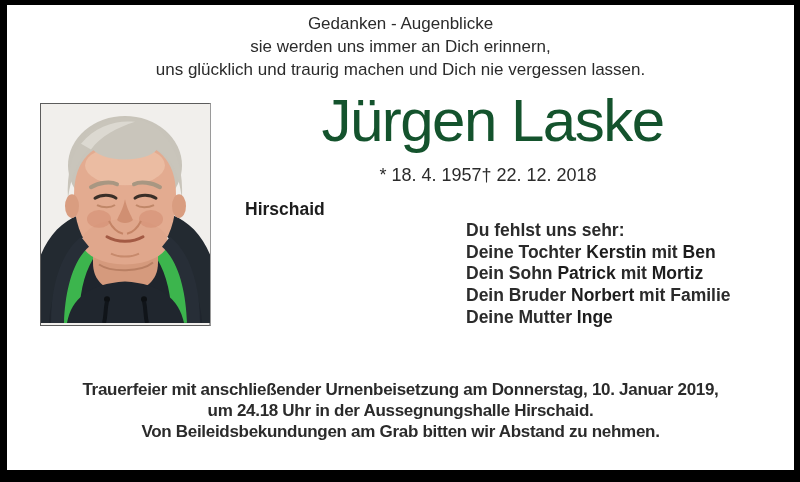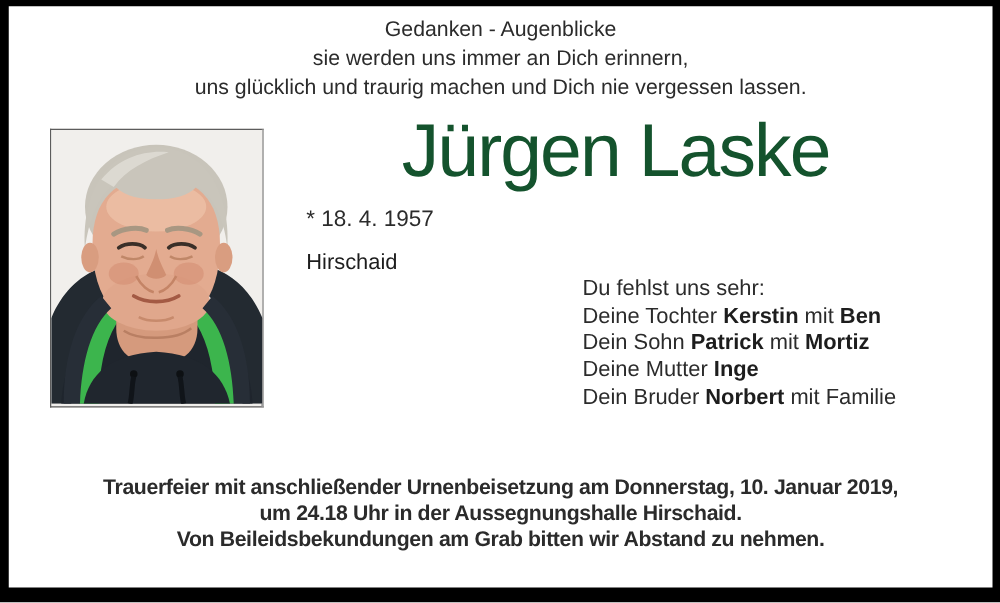--- a/index.html
+++ b/index.html
@@ -44,34 +44,35 @@
     font-size: 60px; line-height: 64px;
     font-weight: 400; letter-spacing: -1.5px;
     color: #14532d;
     white-space: nowrap;
   }
 
   .dates {
     position: absolute;
     left: 238px; top: 160px; width: 486px;
     display: flex; justify-content: center;
-    font-size: 18px; color: #2b2b2b; flex-direction: column;
+    font-size: 18px; color: #2b2b2b;
   }
 
   .place {
     position: absolute;
     left: 238px; top: 194px;
-    font-size: 17.5px; font-weight: normal; color: #1d1d1d;
+    font-size: 17.5px; font-weight: bold; color: #1d1d1d;
   }
 
   .mourners {
     position: absolute;
     left: 459px; top: 215px;
     font-size: 17.5px; line-height: 21.7px;
     color: #2b2b2b;
+    font-weight: bold;
   }
   .mourners b { color: #1d1d1d; }
 
   .funeral {
     position: absolute;
     left: 0; top: 374px; width: 100%;
     text-align: center;
     font-size: 17px; line-height: 21px;
     letter-spacing: -0.3px;
     color: #2b2b2b;
@@ -142,30 +143,31 @@
         <circle cx="103" cy="197" r="3" fill="#0d1013"></circle>
         <path d="M66,199 C64,208 65,214 63,221" stroke="#101419" stroke-width="4" fill="none"></path>
         <path d="M103,199 C105,208 104,214 106,221" stroke="#101419" stroke-width="4" fill="none"></path>
       </svg>
     </div>
 
     <div class="name">Jürgen Laske</div>
 
     <div class="dates">
       <span>* 18. 4. 1957</span>
+      <span>† 22. 12. 2018</span>
     </div>
 
     <div class="place">Hirschaid</div>
 
     <div class="mourners">
       <div>Du fehlst uns sehr:</div>
       <div><span>Deine Tochter </span><b>Kerstin</b><span> mit </span><b>Ben</b></div>
       <div><span>Dein Sohn </span><b>Patrick</b><span> mit </span><b>Mortiz</b></div>
+      <div><span>Dein Bruder </span><b>Norbert</b><span> mit Familie</span></div>
       <div><span>Deine Mutter </span><b>Inge</b></div>
-      <div><span>Dein Bruder </span><b>Norbert</b><span> mit Familie</span></div>
     </div>
 
     <div class="funeral">
       <div>Trauerfeier mit anschließender Urnenbeisetzung am Donnerstag, 10. Januar 2019,</div>
       <div>um 24.18 Uhr in der Aussegnungshalle Hirschaid.</div>
       <div>Von Beileidsbekundungen am Grab bitten wir Abstand zu nehmen.</div>
     </div>
 
   </div>
 </div>

